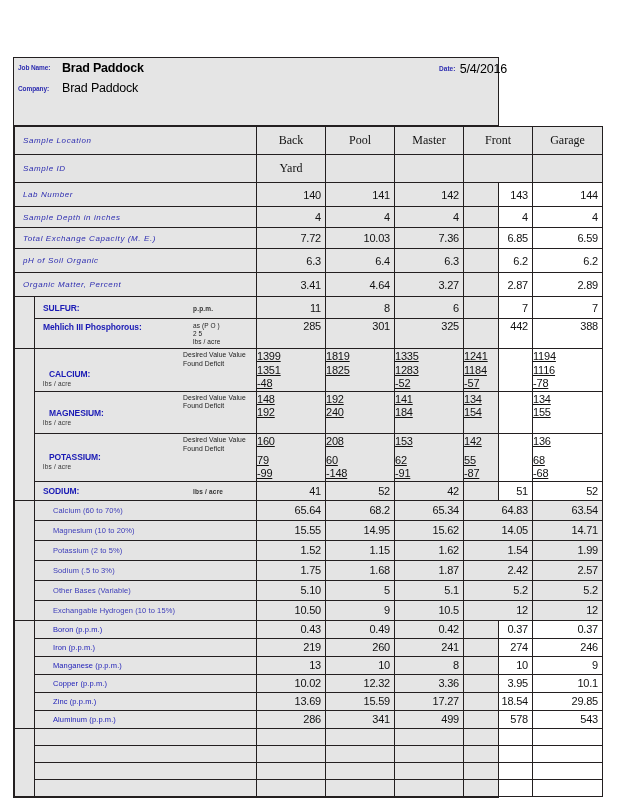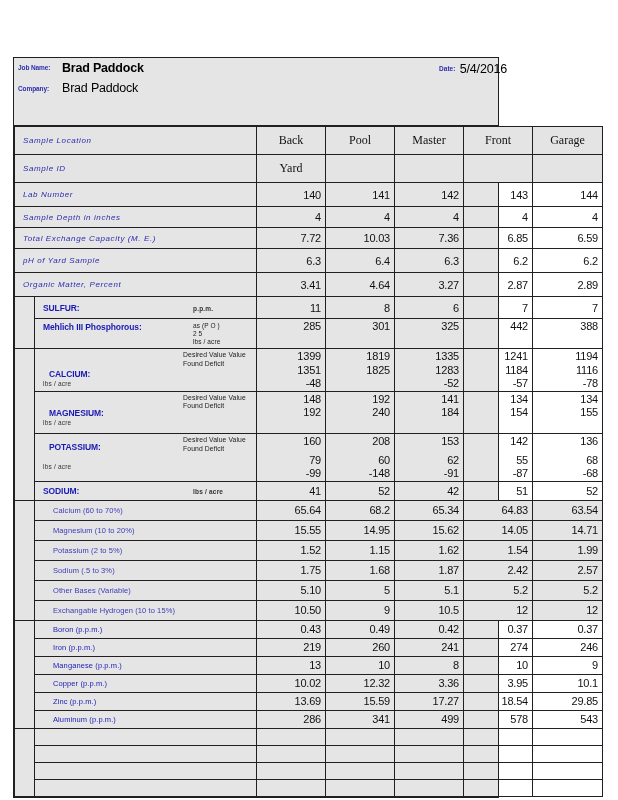--- a/index.html
+++ b/index.html
@@ -188,28 +188,29 @@
   .unit-right {
     position: absolute;
     left: 158px;
     top: 50%;
     transform: translateY(-50%);
     font-size: 6.5px;
     color: #333;
     letter-spacing: 0.2px;
   }
   .stacknum {
-    text-align: right;
+    text-align: left;
     padding-right: 4px !important;
     font-size: 11px;
     line-height: 13.5px;
     color: #111;
     letter-spacing: -0.2px;
     vertical-align: top;
     padding-top: 1px !important;
+    text-decoration: underline;
   }
   .stacknum div { height: 13.5px; }
   .pct-lab {
     color: #3a3ab8;
     font-size: 7.5px;
     padding-left: 18px !important;
     letter-spacing: 0.1px;
   }
   .tr-lab {
     color: #2020b8;
@@ -302,21 +303,21 @@
         <tr style="height:21px">
           <td class="lab" colspan="2">Total Exchange Capacity (M. E.)</td>
           <td class="num">7.72</td>
           <td class="num">10.03</td>
           <td class="num">7.36</td>
           <td class="num">6.85</td>
           <td class="num">6.59</td>
         </tr>
 
         <tr style="height:24px">
-          <td class="lab" colspan="2">pH of Yard Sample</td>
+          <td class="lab" colspan="2">pH of Soil Organic</td>
           <td class="num">6.3</td>
           <td class="num">6.4</td>
           <td class="num">6.3</td>
           <td class="num">6.2</td>
           <td class="num">6.2</td>
         </tr>
 
         <tr style="height:24px">
           <td class="lab thick-bot" colspan="2">Organic Matter, Percent</td>
           <td class="num thick-bot">3.41</td>
@@ -427,21 +428,21 @@
             <div></div>
           </td>
         </tr>
 
         <tr style="height:42px">
           <td class="nlabel">
             <span class="dv-head">
               <span>Desired Value Value</span><br>
               <span>Found Deficit</span>
             </span>
-            <span class="n-name" style="position:absolute;left:14px;top:8px">POTASSIUM:</span>
+            <span class="n-name" style="position:absolute;left:14px;top:18px">POTASSIUM:</span>
             <span class="n-unit" style="position:absolute;left:8px;top:28px">lbs / acre</span>
           </td>
           <td class="stacknum">
             <div>160</div>
             <div style="height:5px"></div>
             <div>79</div>
             <div>-99</div>
           </td>
           <td class="stacknum">
             <div>208</div>

